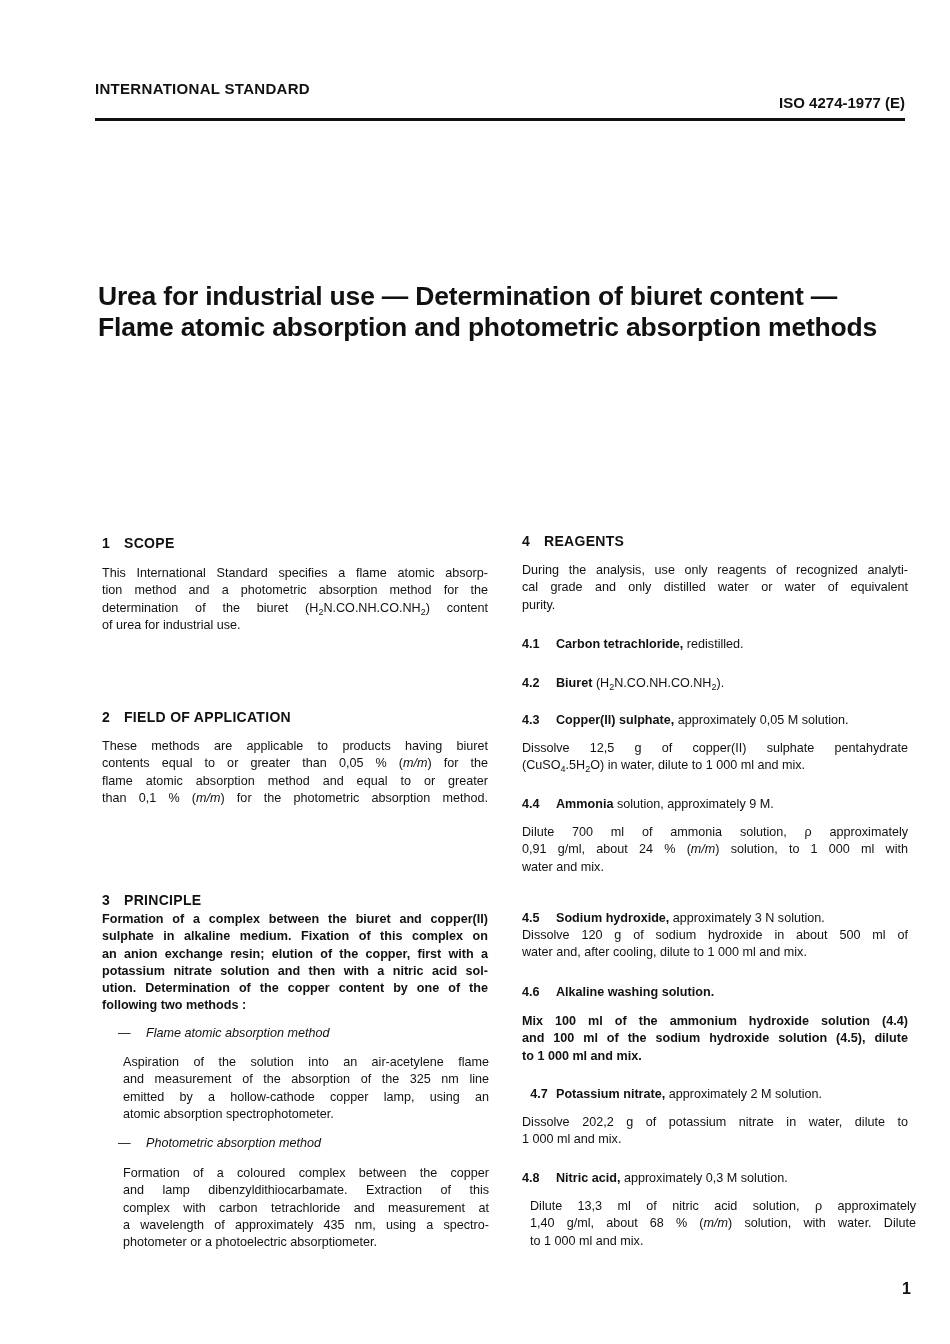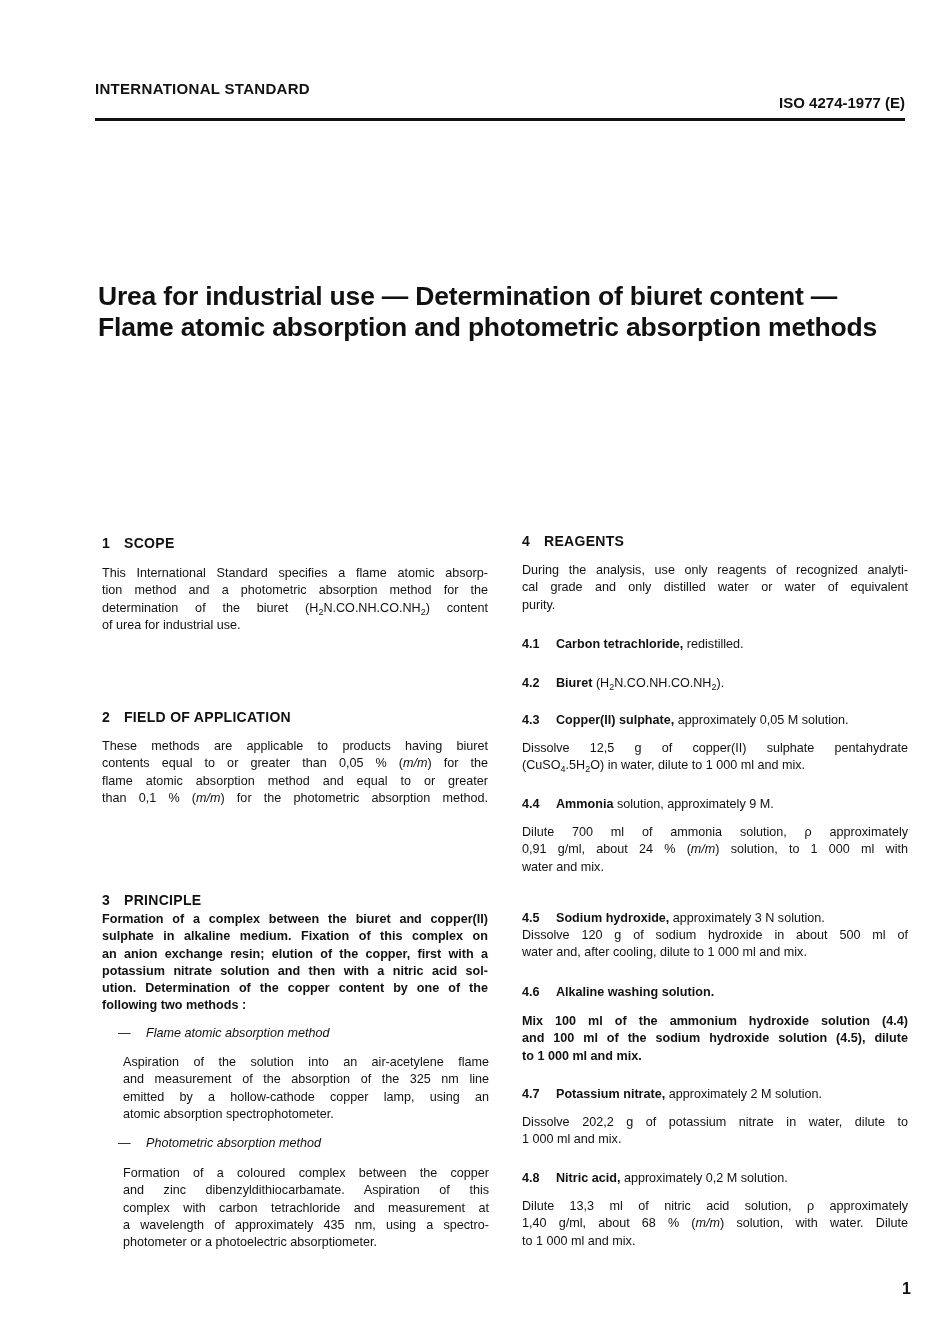--- a/index.html
+++ b/index.html
@@ -161,21 +161,21 @@
     <span class="line just">and measurement of the absorption of the 325 nm line</span>
     <span class="line just">emitted by a hollow-cathode copper lamp, using an</span>
     <span class="line">atomic absorption spectrophotometer.</span>
   </div>
 
   <div class="method-label" style="top:1135px;">
     <span class="dash">—</span><span>Photometric absorption method</span>
   </div>
   <div class="para indent" style="top:1165px;">
     <span class="line just">Formation of a coloured complex between the copper</span>
-    <span class="line just">and zinc dibenzyldithiocarbamate. Aspiration of this</span>
+    <span class="line just">and lamp dibenzyldithiocarbamate. Extraction of this</span>
     <span class="line just">complex with carbon tetrachloride and measurement at</span>
     <span class="line just">a wavelength of approximately 435 nm, using a spectro-</span>
     <span class="line">photometer or a photoelectric absorptiometer.</span>
   </div>
 </div>
 
 <div class="col col-right" style="top:0;">
 
   <div class="sec-head" style="top:533px;">
     <span class="num">4</span><span>REAGENTS</span>
@@ -221,31 +221,31 @@
 
   <div class="sub-head" style="top:984px;">
     <span class="num">4.6</span><span class="bold">Alkaline washing solution.</span>
   </div>
   <div class="para" style="top:1013px;font-weight:bold;">
     <span class="line just">Mix 100 ml of the ammonium hydroxide solution (4.4)</span>
     <span class="line just">and 100 ml of the sodium hydroxide solution (4.5), dilute</span>
     <span class="line">to 1 000 ml and mix.</span>
   </div>
 
-  <div class="sub-head" style="top:1086px;">
+  <div class="sub-head" style="top:1086px;text-align:center;">
     <span class="num">4.7</span><span class="bold">Potassium nitrate,</span><span> approximately 2 M solution.</span>
   </div>
   <div class="para" style="top:1114px;">
     <span class="line just">Dissolve 202,2 g of potassium nitrate in water, dilute to</span>
     <span class="line">1 000 ml and mix.</span>
   </div>
 
   <div class="sub-head" style="top:1170px;">
-    <span class="num">4.8</span><span class="bold">Nitric acid,</span><span> approximately 0,2 M solution.</span>
-  </div>
-  <div class="para" style="top:1198px;">
+    <span class="num">4.8</span><span class="bold">Nitric acid,</span><span> approximately 0,3 M solution.</span>
+  </div>
+  <div class="para" style="top:1198px;margin-left:8px;">
     <span class="line just">Dilute 13,3 ml of nitric acid solution, ρ approximately</span>
     <span class="line just"><span>1,40 g/ml, about 68 % (</span><i>m/m</i><span>) solution, with water. Dilute</span></span>
     <span class="line">to 1 000 ml and mix.</span>
   </div>
 </div>
 
 <div class="page-num">1</div>
 
 </body></html>

